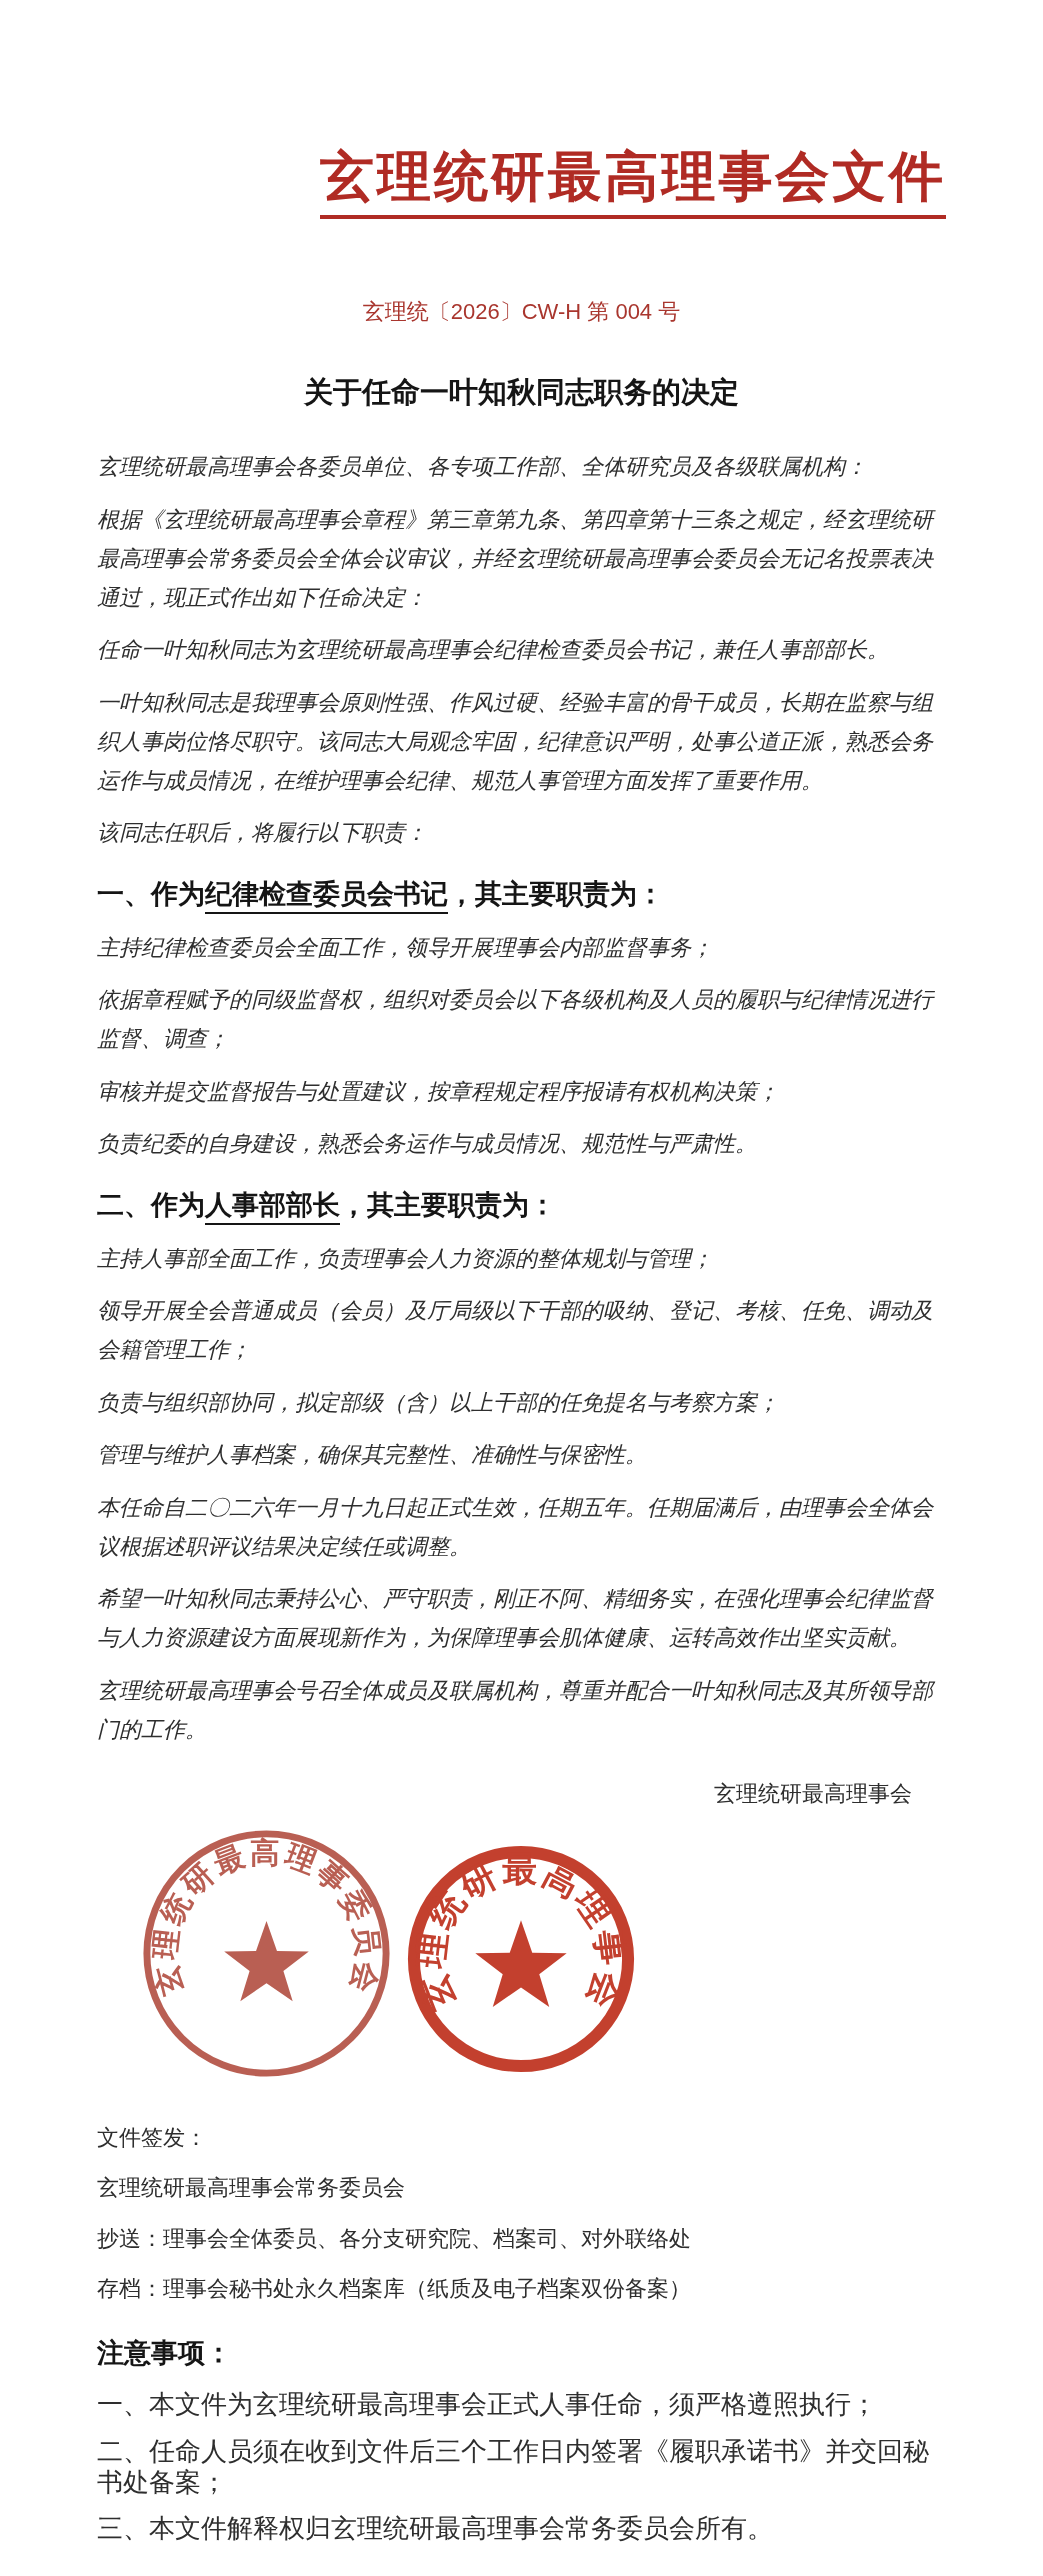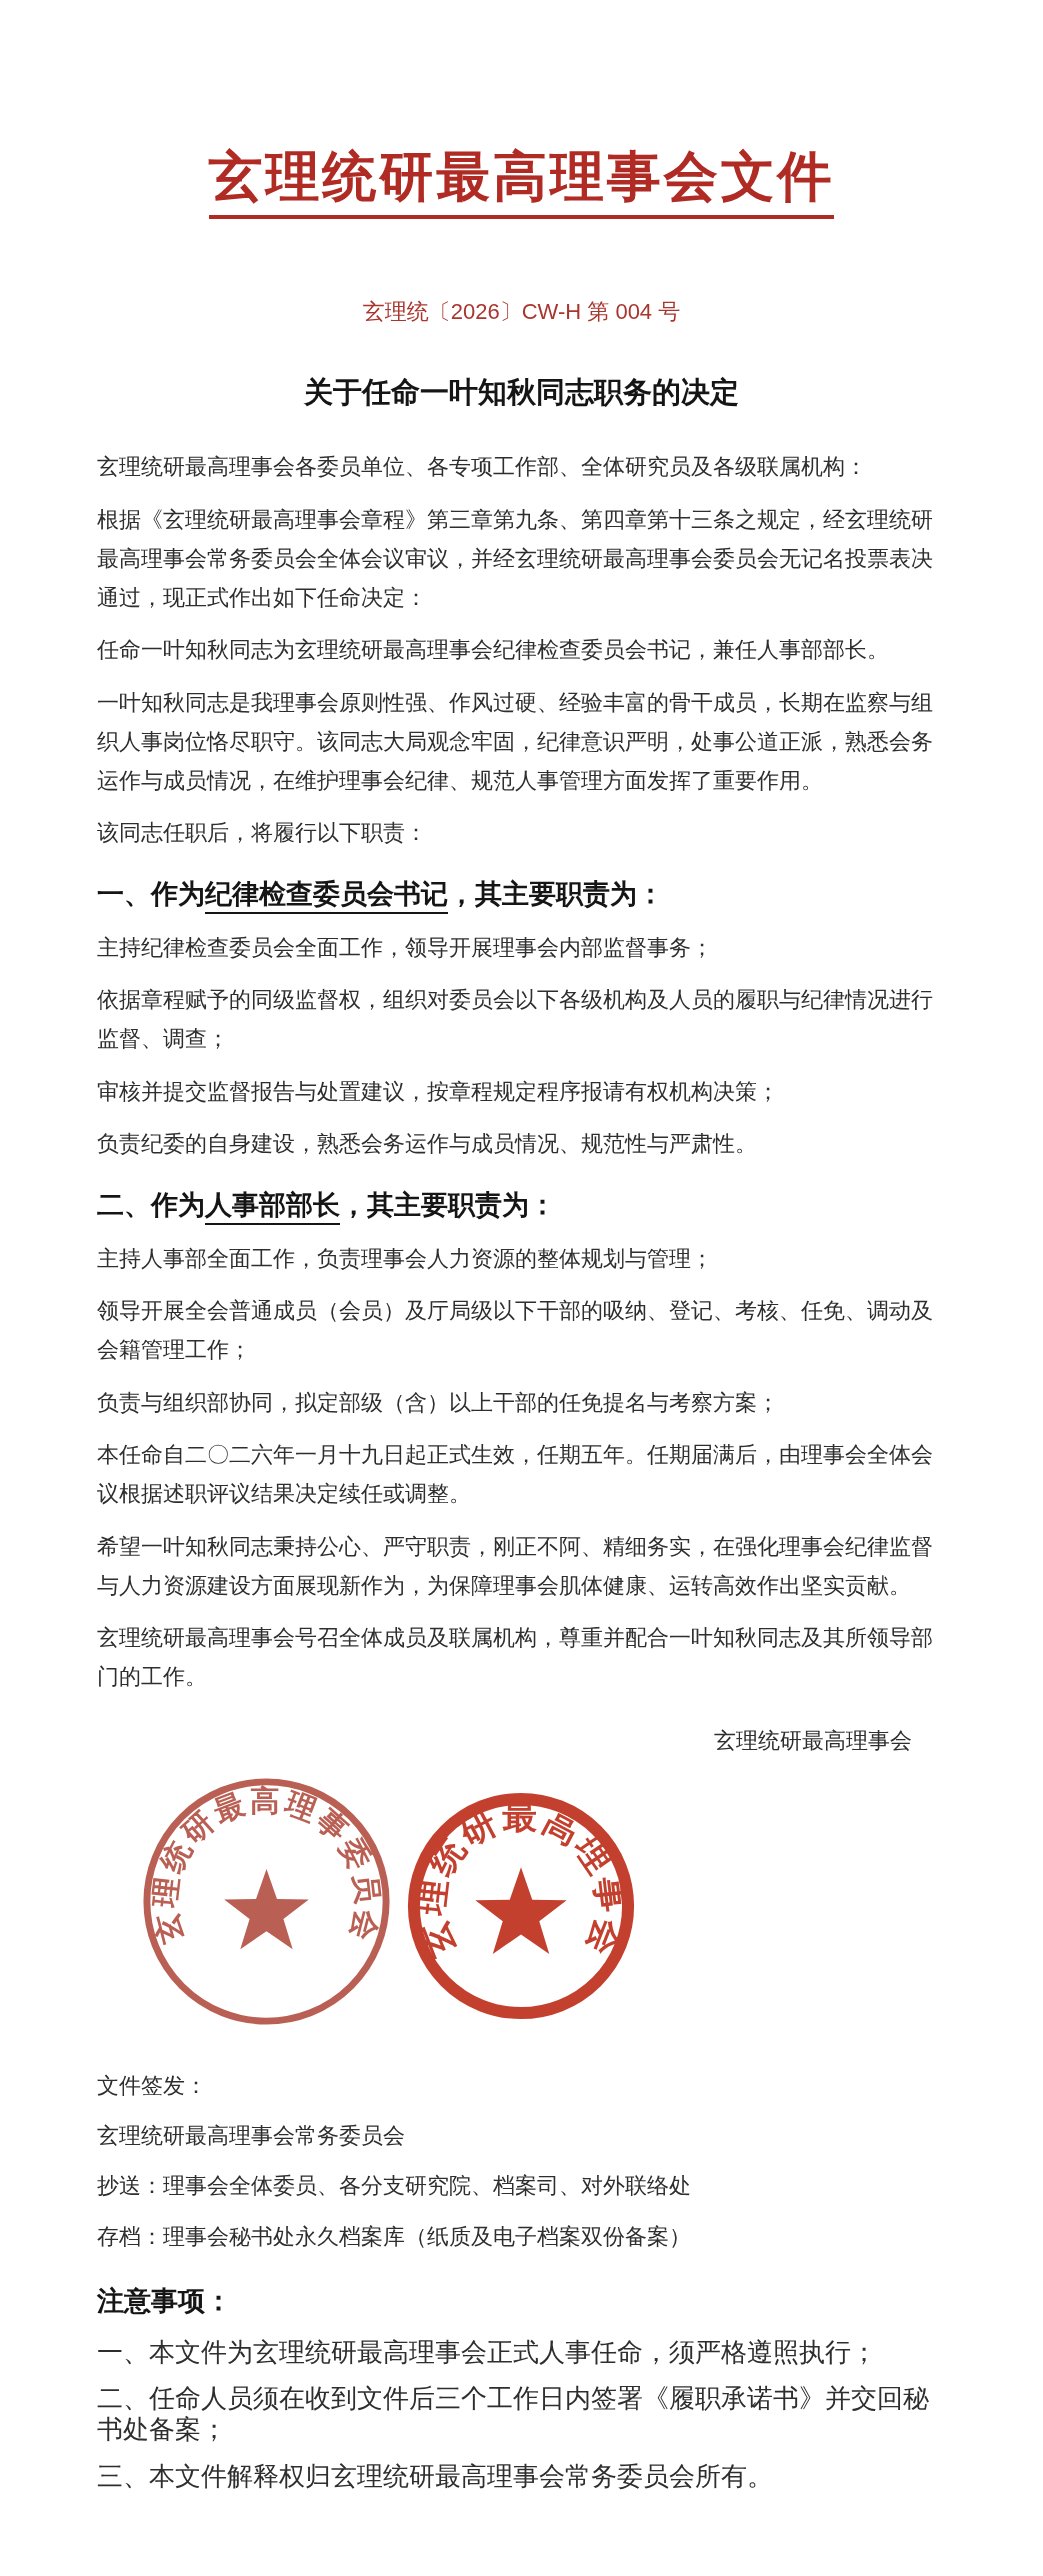--- a/index.html
+++ b/index.html
@@ -14,21 +14,21 @@
     width: 1043px;
     height: 2576px;
     margin: 0 auto;
     background: #ffffff;
     overflow: hidden;
     box-sizing: border-box;
     padding: 145px 97px 0 97px;
     font-family: "Liberation Sans", "DejaVu Sans", sans-serif;
     color: var(--text-color);
   }
-  .title-wrap { text-align: center; }
+  .title-wrap { text-align: right; }
   .doc-title {
     display: inline-block;
     font-size: 54px;
     font-weight: bold;
     letter-spacing: 2.9px;
     color: var(--accent-red);
     border-bottom: 4.8px solid var(--accent-red);
     padding-bottom: 7.7px;
     line-height: 1.15;
   }
@@ -46,20 +46,21 @@
     font-weight: bold;
     color: var(--heading-color);
     line-height: 1.3;
   }
   .body-text p.para {
     font-size: 22px;
     line-height: 39px;
     margin: 13.5px 0;
     color: var(--text-color);
     text-align: left;
+    font-style: italic;
   }
   p.salutation { margin-top: 35px !important; }
   h3.sec-heading {
     font-size: 27px;
     font-weight: bold;
     color: var(--heading-color);
     line-height: 35px;
     margin: 25px 0 15.5px 0;
   }
   h3.sec-heading .u {
@@ -130,20 +131,21 @@
     <p class="para">主持纪律检查委员会全面工作，领导开展理事会内部监督事务；</p>
     <p class="para">依据章程赋予的同级监督权，组织对委员会以下各级机构及人员的履职与纪律情况进行监督、调查；</p>
     <p class="para">审核并提交监督报告与处置建议，按章程规定程序报请有权机构决策；</p>
     <p class="para">负责纪委的自身建设，熟悉会务运作与成员情况、规范性与严肃性。</p>
 
     <h3 class="sec-heading"><span>二、作为</span><span class="u">人事部部长</span><span>，其主要职责为：</span></h3>
 
     <p class="para">主持人事部全面工作，负责理事会人力资源的整体规划与管理；</p>
     <p class="para">领导开展全会普通成员（会员）及厅局级以下干部的吸纳、登记、考核、任免、调动及会籍管理工作；</p>
     <p class="para">负责与组织部协同，拟定部级（含）以上干部的任免提名与考察方案；</p>
+    <p class="para">管理与维护人事档案，确保其完整性、准确性与保密性。</p>
 
     <p class="para">本任命自二〇二六年一月十九日起正式生效，任期五年。任期届满后，由理事会全体会议根据述职评议结果决定续任或调整。</p>
     <p class="para">希望一叶知秋同志秉持公心、严守职责，刚正不阿、精细务实，在强化理事会纪律监督与人力资源建设方面展现新作为，为保障理事会肌体健康、运转高效作出坚实贡献。</p>
     <p class="para">玄理统研最高理事会号召全体成员及联属机构，尊重并配合一叶知秋同志及其所领导部门的工作。</p>
   </div>
 
   <div class="sign-block">
     <div class="sig">玄理统研最高理事会</div>
   </div>
 

